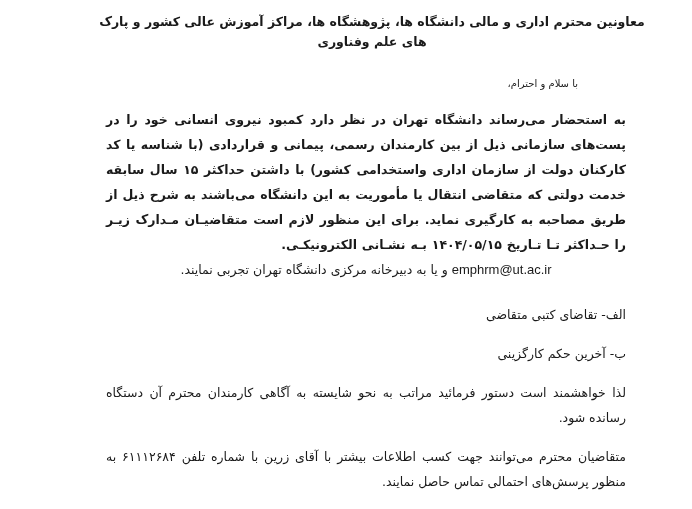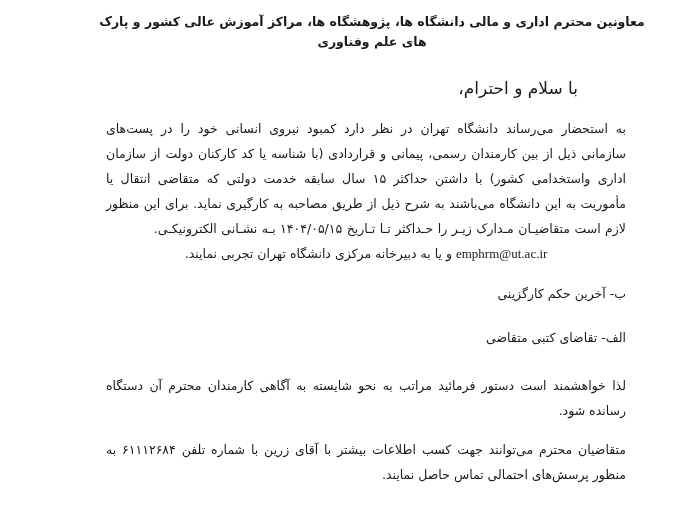--- a/index.html
+++ b/index.html
@@ -25,65 +25,66 @@
   .doc-heading {
     text-align: center;
     font-size: 12.5px;
     font-weight: bold;
     line-height: 1.6;
     margin: 4px 0 0 0;
     letter-spacing: 0;
   }
   .salutation {
     margin-top: 26px;
-    font-size: 17px;
+    font-size: 10px;
     text-align: right;
     padding-right: 74px;
   }
   .para {
     font-size: 12.5px;
     line-height: 2.0;
     text-align: justify;
     text-align-last: right;
     margin: 14px 0 0 0;
     padding: 0 26px 0 14px;
   }
   .para.body-main {
     margin-top: 18px;
     text-align: justify;
     text-align-last: right;
     word-spacing: 0.5px;
+    font-weight: bold;
   }
   .email-line {
     direction: rtl;
     text-align: center;
     font-size: 12.5px;
     line-height: 2.0;
     padding: 0 26px 0 14px;
     margin: 0;
   }
   .email-addr {
     direction: ltr;
     unicode-bidi: embed;
     display: inline-block;
-    font-family: Liberation Serif, serif;
+    font-family: Liberation Sans, sans-serif;
     font-size: 13px;
   }
   .item {
     font-size: 12.5px;
     line-height: 1.9;
     margin-top: 15px;
     padding: 0 26px 0 14px;
     text-align: right;
   }
   .item.first-item {
     margin-top: 20px;
   }
   .para.tail {
-    margin-top: 23px;
+    margin-top: 14px;
   }
   .para.contact {
     margin-top: 14px;
   }
 </style>
 </head>
 <body>
 
 <div class="page">
 
@@ -91,22 +92,22 @@
 
   <div class="salutation">با سلام و احترام،</div>
 
   <div class="para body-main">به استحضار می‌رساند دانشگاه تهران در نظر دارد کمبود نیروی انسانی خود را در پست‌های سازمانی ذیل از بین کارمندان رسمی، پیمانی و قراردادی (با شناسه یا کد کارکنان دولت از سازمان اداری واستخدامی کشور) با داشتن حداکثر ۱۵ سال سابقه خدمت دولتی که متقاضی انتقال یا مأموریت به این دانشگاه می‌باشند به شرح ذیل از طریق مصاحبه به کارگیری نماید. برای این منظور لازم است متقاضیـان مـدارک زیـر را حـداکثر تـا تـاریخ ۱۴۰۴/۰۵/۱۵ بـه نشـانی الکترونیکـی.</div>
 
   <div class="email-line">
     <span class="email-addr">emphrm@ut.ac.ir</span>
     <span>و یا به دبیرخانه مرکزی دانشگاه تهران تجربی نمایند.</span>
   </div>
 
+  <div class="item first-item">الف- تقاضای کتبی متقاضی</div>
+
   <div class="item">ب- آخرین حکم کارگزینی</div>
-
-  <div class="item first-item">الف- تقاضای کتبی متقاضی</div>
 
 
   <div class="para tail">لذا خواهشمند است دستور فرمائید مراتب به نحو شایسته به آگاهی کارمندان محترم آن دستگاه رسانده شود.</div>
 
   <div class="para contact">متقاضیان محترم می‌توانند جهت کسب اطلاعات بیشتر با آقای زرین با شماره تلفن ۶۱۱۱۲۶۸۴ به منظور پرسش‌های احتمالی تماس حاصل نمایند.</div>
 
 </div>
 
 </body></html>

